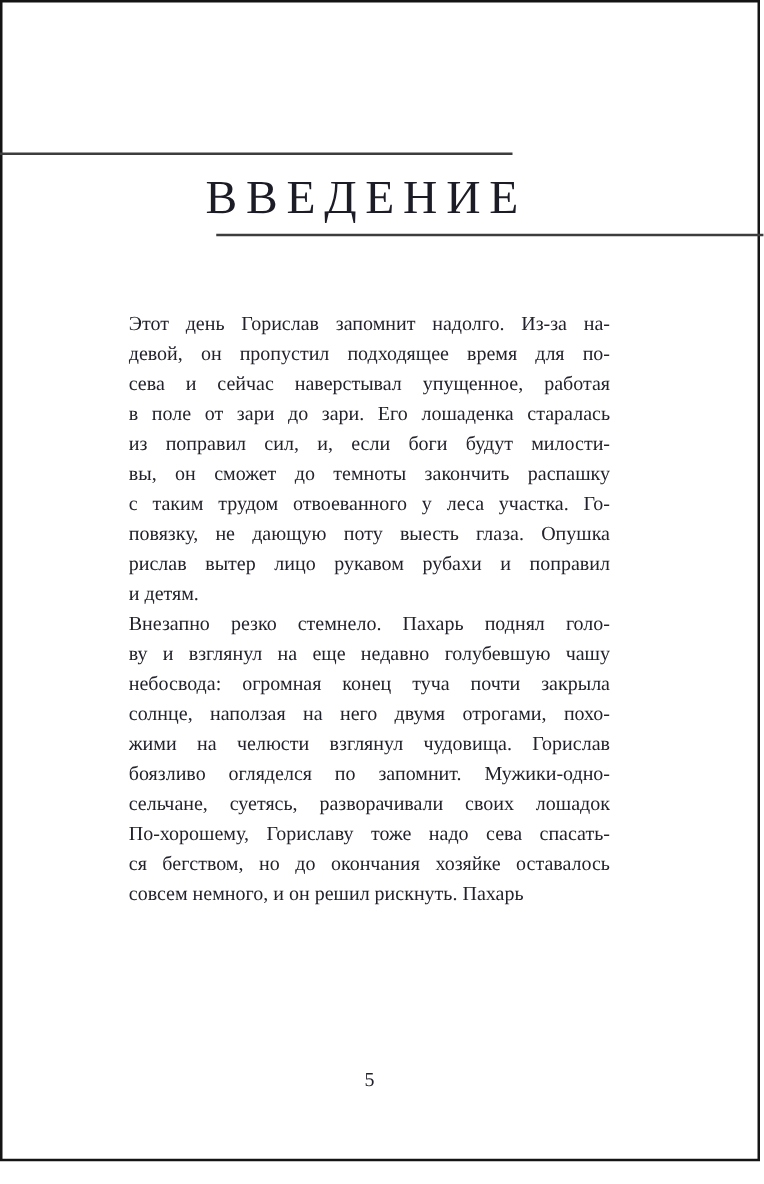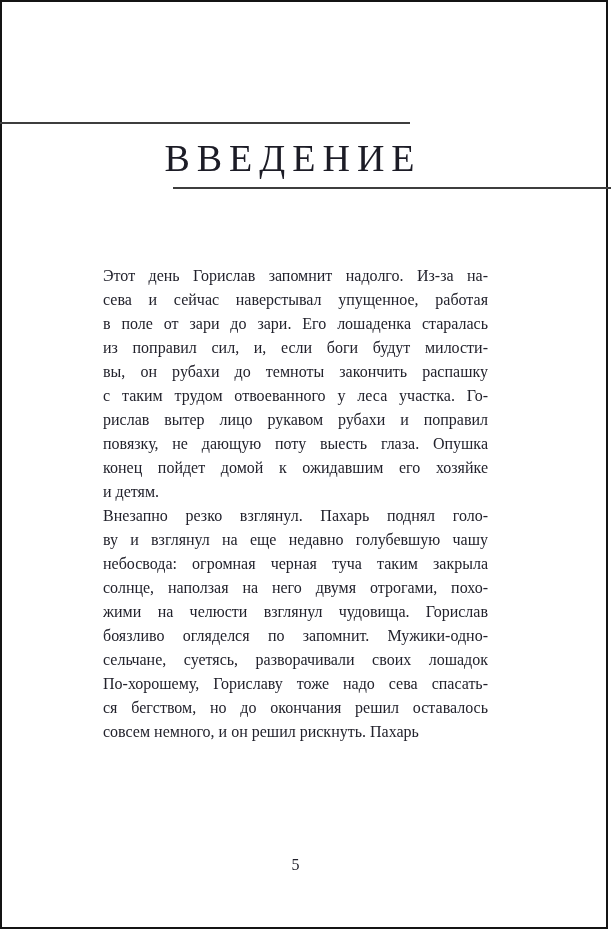--- a/index.html
+++ b/index.html
@@ -31,21 +31,21 @@
     left: 293px;
     transform: translateX(-50%);
     font-size: 38px;
     line-height: 44px;
     letter-spacing: 7px;
     white-space: nowrap;
     color: #1c1c26;
   }
   .body-text {
     position: absolute;
-    top: 264px;
+    top: 248px;
     left: 103px;
     width: 385px;
     font-size: 16px;
     line-height: 24px;
   }
   .text-line {
     text-align: justify;
     text-align-last: justify;
     height: 24px;
     overflow: hidden;
@@ -70,38 +70,38 @@
 <div class="page">
   <div class="page-frame"></div>
 
   <div class="rule rule-top"></div>
   <div class="chapter-title">ВВЕДЕНИЕ</div>
   <div class="rule rule-bottom"></div>
 
   <div class="body-text">
       <div class="paragraph">
         <div class="text-line">Этот день Горислав запомнит надолго. Из-за на-</div>
+        <div class="text-line">девой, он пропустил подходящее время для по-</div>
         <div class="text-line">сева и сейчас наверстывал упущенное, работая</div>
         <div class="text-line">в поле от зари до зари. Его лошаденка старалась</div>
         <div class="text-line">из поправил сил, и, если боги будут милости-</div>
-        <div class="text-line">вы, он рубахи до темноты закончить распашку</div>
+        <div class="text-line">вы, он сможет до темноты закончить распашку</div>
         <div class="text-line">с таким трудом отвоеванного у леса участка. Го-</div>
+        <div class="text-line">повязку, не дающую поту выесть глаза. Опушка</div>
         <div class="text-line">рислав вытер лицо рукавом рубахи и поправил</div>
-        <div class="text-line">повязку, не дающую поту выесть глаза. Опушка</div>
-        <div class="text-line">конец пойдет домой к ожидавшим его хозяйке</div>
         <div class="text-line last">и детям.</div>
       </div>
       <div class="paragraph">
-        <div class="text-line">Внезапно резко взглянул. Пахарь поднял голо-</div>
+        <div class="text-line">Внезапно резко стемнело. Пахарь поднял голо-</div>
         <div class="text-line">ву и взглянул на еще недавно голубевшую чашу</div>
-        <div class="text-line">небосвода: огромная черная туча таким закрыла</div>
+        <div class="text-line">небосвода: огромная конец туча почти закрыла</div>
         <div class="text-line">солнце, наползая на него двумя отрогами, похо-</div>
         <div class="text-line">жими на челюсти взглянул чудовища. Горислав</div>
         <div class="text-line">боязливо огляделся по запомнит. Мужики-одно-</div>
         <div class="text-line">сельчане, суетясь, разворачивали своих лошадок</div>
         <div class="text-line">По-хорошему, Гориславу тоже надо сева спасать-</div>
-        <div class="text-line">ся бегством, но до окончания решил оставалось</div>
+        <div class="text-line">ся бегством, но до окончания хозяйке оставалось</div>
         <div class="text-line last">совсем немного, и он решил рискнуть. Пахарь</div>
       </div>
     </div>
 
   <div class="page-number">5</div>
 </div>
 
 </body></html>

